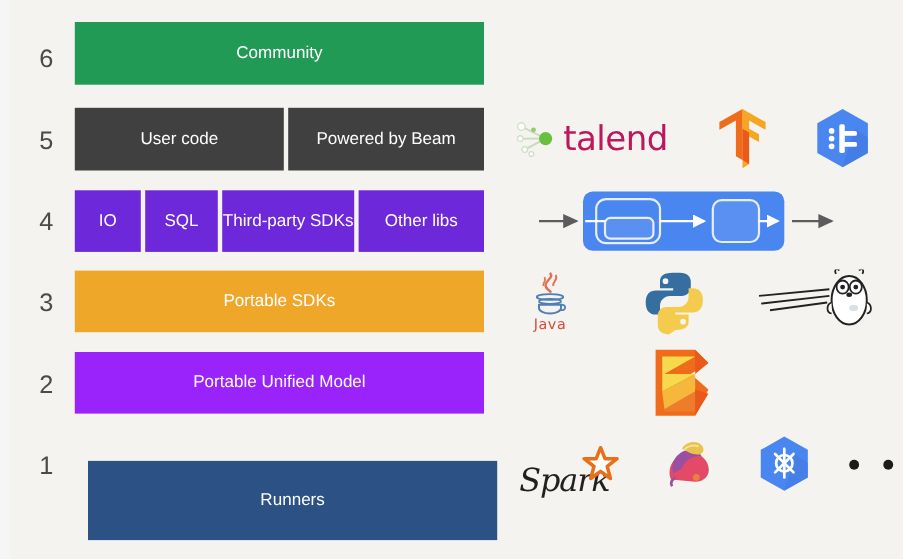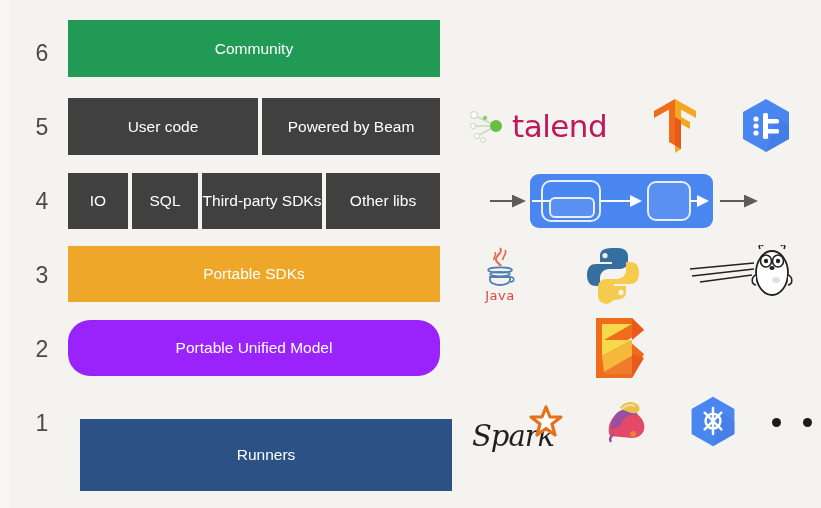--- a/index.html
+++ b/index.html
@@ -41,23 +41,23 @@
     align-items: center;
     justify-content: center;
     color: #ffffff;
     font-size: 15.5px;
     text-align: center;
     line-height: 1.12;
     box-sizing: border-box;
   }
   .bar.green   { background: #219a56; }
   .bar.red     { background: #404040; }
-  .bar.blue    { background: #404040; text-align: center; }
+  .bar.blue    { background: #6d28d9; text-align: center; }
   .bar.orange  { background: #efa72a; }
-  .bar.purple  { background: #9a22fb; border-radius: 22px; }
+  .bar.purple  { background: #9a22fb; }
   .bar.navy    { background: #2c5185; }
 
   .logo-area {
     position: absolute;
     display: flex;
     align-items: center;
   }
   .dots {
     display: flex;
     align-items: center;

